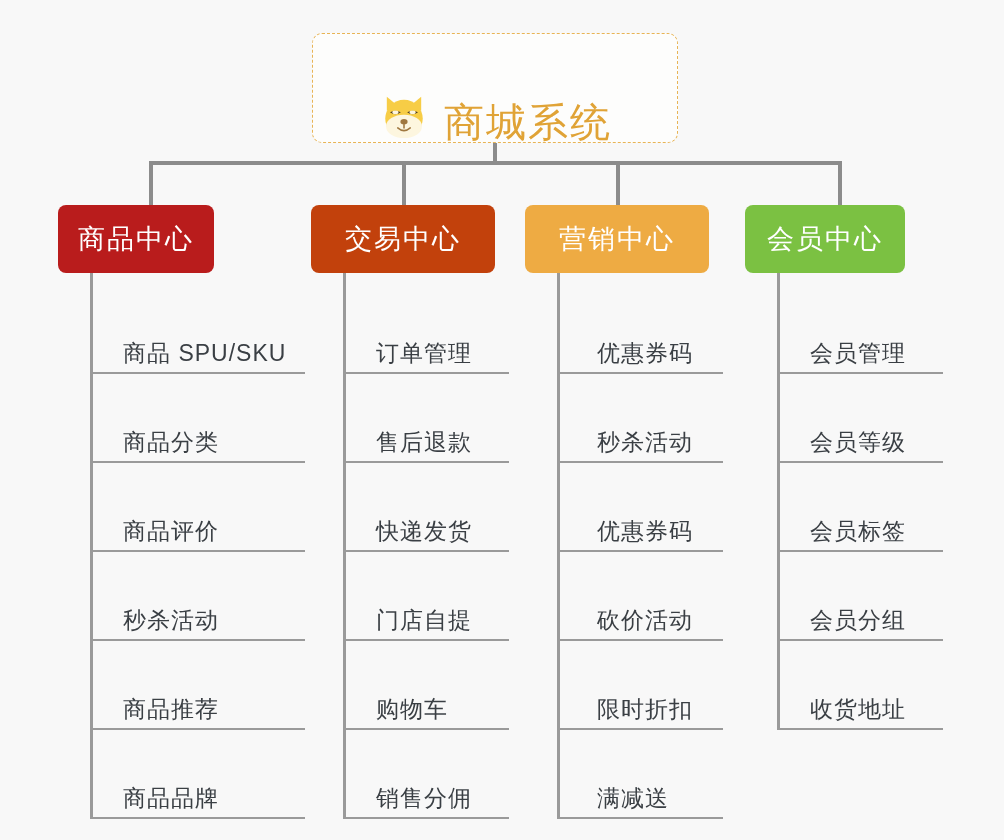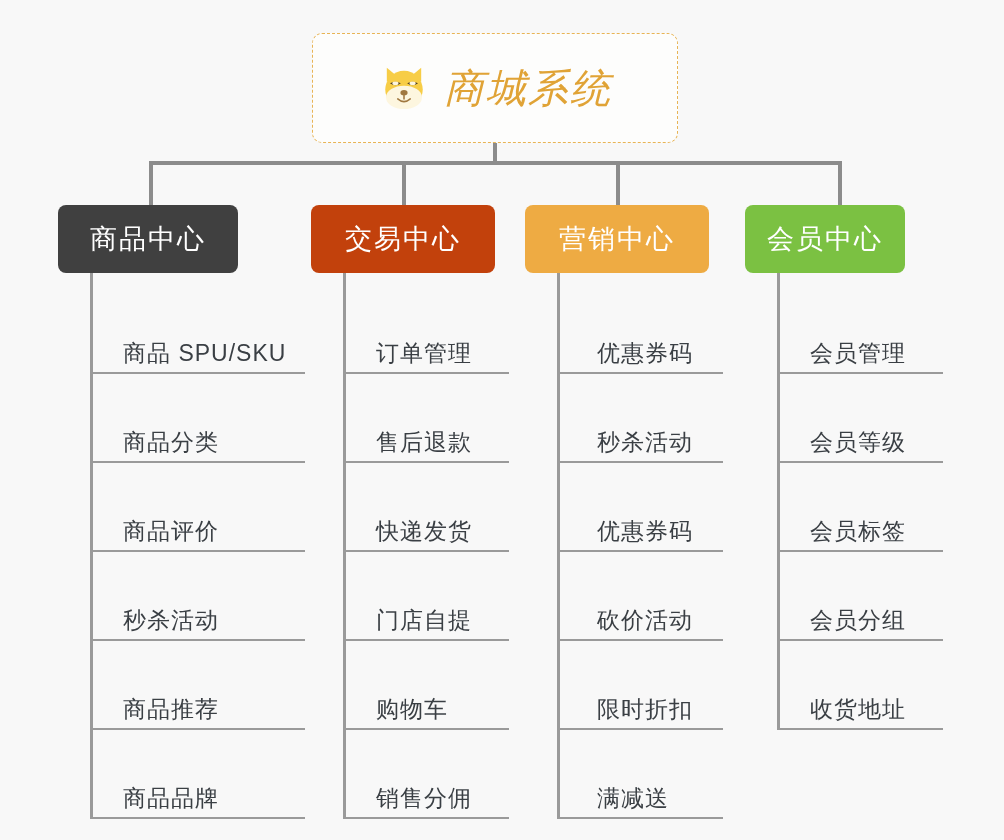--- a/index.html
+++ b/index.html
@@ -23,24 +23,23 @@
   .root-node {
     position: absolute;
     left: 312px;
     top: 33px;
     width: 366px;
     height: 110px;
     background: #fdfdfc;
     border: 1px dashed #e8b455;
     border-radius: 10px;
     display: flex;
-    align-items: center;
+    align-items: flex-end;
     justify-content: center;
     gap: 14px;
-    font-style: italic;
   }
   .root-emoji {
     width: 52px;
     height: 50px;
     flex: none;
     display: block;
   }
   .root-title {
     font-size: 40px;
     color: #e0a336;
@@ -89,21 +88,21 @@
     letter-spacing: 2px;
     white-space: nowrap;
   }
 
   
   .col-1 { left: 58px; }
   .col-2 { left: 311px; }
   .col-3 { left: 525px; }
   .col-4 { left: 745px; }
 
-  .col-1 .cat-header { width: 180px; background: #404040; }
+  .col-1 .cat-header { width: 156px; background: #b91c1c; }
   .col-2 .cat-header { width: 184px; background: #c2410c; }
   .col-3 .cat-header { width: 184px; background: #eeab43; }
   .col-4 .cat-header { width: 160px; background: #7bc142; }
 
   
   .leaf-list {
     position: relative;
     margin-left: 32px;
     border-left: 3px solid #9a9a9a;
     padding-top: 12px;

